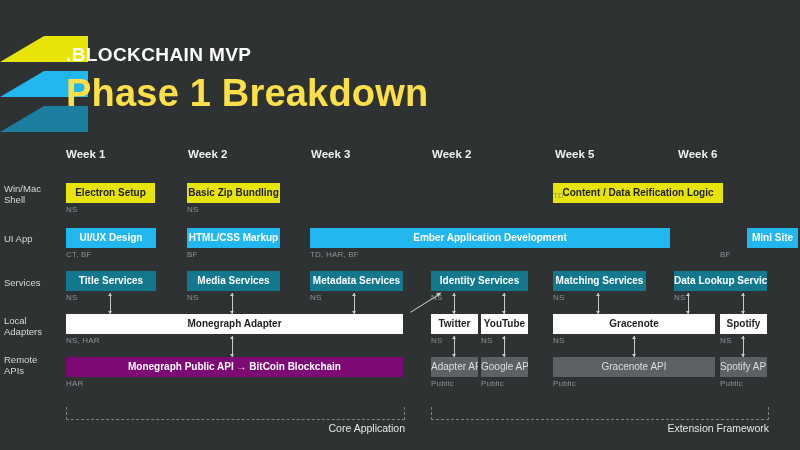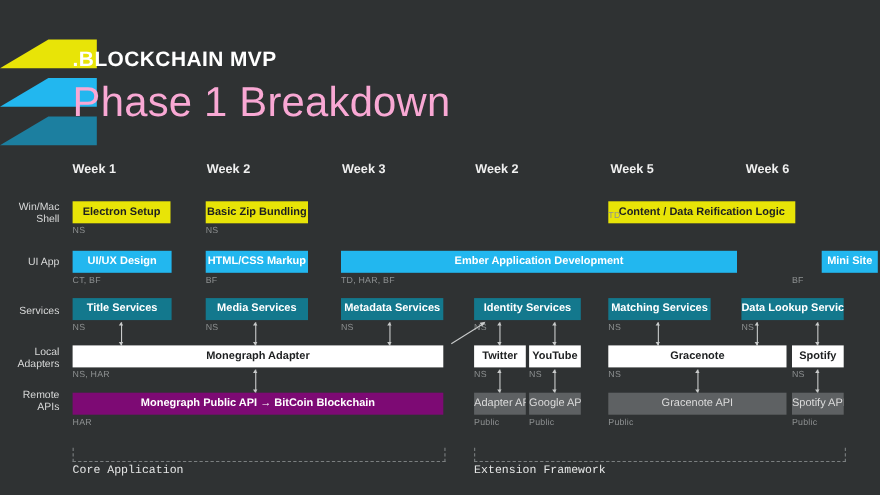--- a/index.html
+++ b/index.html
@@ -14,27 +14,27 @@
 
   
   .logo{position:absolute;left:0;top:36px;width:46px;height:100px;}
   .tri{position:absolute;left:0;width:44px;height:0;border-style:solid;border-width:0;}
   .tri-y{top:0;border-width:0 0 26px 44px;border-color:transparent transparent #e8e407 transparent;}
   .tri-c{top:35px;border-width:0 0 26px 44px;border-color:transparent transparent #22b7ef transparent;}
   .tri-t{top:70px;border-width:0 0 26px 44px;border-color:transparent transparent #1c7fa0 transparent;}
 
   
   .kicker{position:absolute;left:66px;top:44px;font-size:19px;font-weight:bold;letter-spacing:.4px;color:#ffffff;}
-  .title{position:absolute;left:66px;top:72px;font-size:38px;font-weight:400;color:#f9a8d4;letter-spacing:.2px;}
+  .title{position:absolute;left:66px;top:72px;font-size:38px;font-weight:700;color:#fde047;letter-spacing:.2px;}
 
   
   .weeks{position:absolute;left:0;top:148px;width:800px;height:16px;}
   .week{position:absolute;top:0;font-size:11.5px;font-weight:bold;color:#f0f0f0;}
 
-  .rowlabel{position:absolute;left:4px;font-size:9.5px;color:#d8d9d9;line-height:11px;width:50px;text-align:right;}
+  .rowlabel{position:absolute;left:4px;font-size:9.5px;color:#d8d9d9;line-height:11px;width:50px;}
 
   .bar{position:absolute;height:20px;line-height:20px;text-align:center;
        font-size:10px;font-weight:bold;white-space:nowrap;overflow:hidden;}
   .bar.yellow{background:#e8e407;color:#1d1f20;}
   .bar.cyan{background:#22b7ef;color:#ffffff;}
   .bar.teal{background:#13788d;color:#ffffff;}
   .bar.white{background:#ffffff;color:#1d1f20;font-weight:bold;}
   .bar.magenta{background:#7d0a74;color:#ffffff;}
   .bar.grey{background:#5e6163;color:#dcdcdc;font-weight:normal;}
 
@@ -45,21 +45,21 @@
   .arrow::before,.arrow::after{content:"";position:absolute;left:-2px;width:0;height:0;border-style:solid;}
   .arrow::before{top:0;border-width:0 2.5px 3.5px 2.5px;border-color:transparent transparent #c9cbcb transparent;}
   .arrow::after{bottom:0;border-width:3.5px 2.5px 0 2.5px;border-color:#c9cbcb transparent transparent transparent;}
 
   .diag{position:absolute;height:1px;background:#c9cbcb;transform-origin:0 0;}
   .diag::after{content:"";position:absolute;right:-1px;top:-2.5px;width:0;height:0;
     border-style:solid;border-width:2.5px 0 2.5px 5px;border-color:transparent transparent transparent #c9cbcb;}
 
   
   .bracket{position:absolute;height:12px;border:1px dashed #7b7f80;border-top:none;}
-  .bracketlabel{position:absolute;font-size:10.5px;color:#e6e7e7;text-align:left;font-family:Liberation Mono, monospace;}
+  .bracketlabel{position:absolute;font-size:10.5px;color:#e6e7e7;text-align:right;}
 </style>
 </head>
 <body>
 
 <div class="stage">
 
   <div class="logo">
     <div class="tri tri-y"></div>
     <div class="tri tri-c"></div>
     <div class="tri tri-t"></div>

